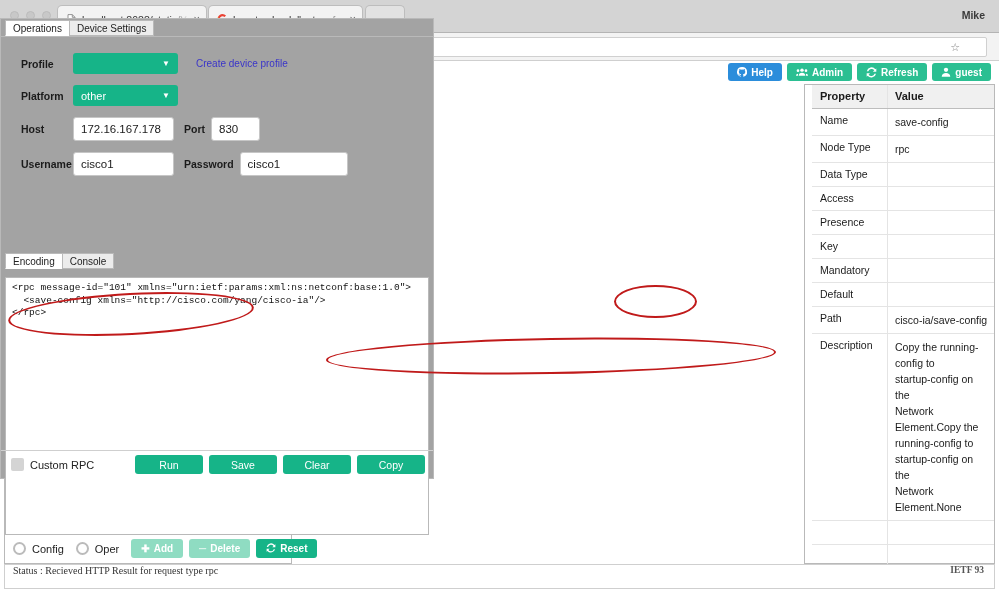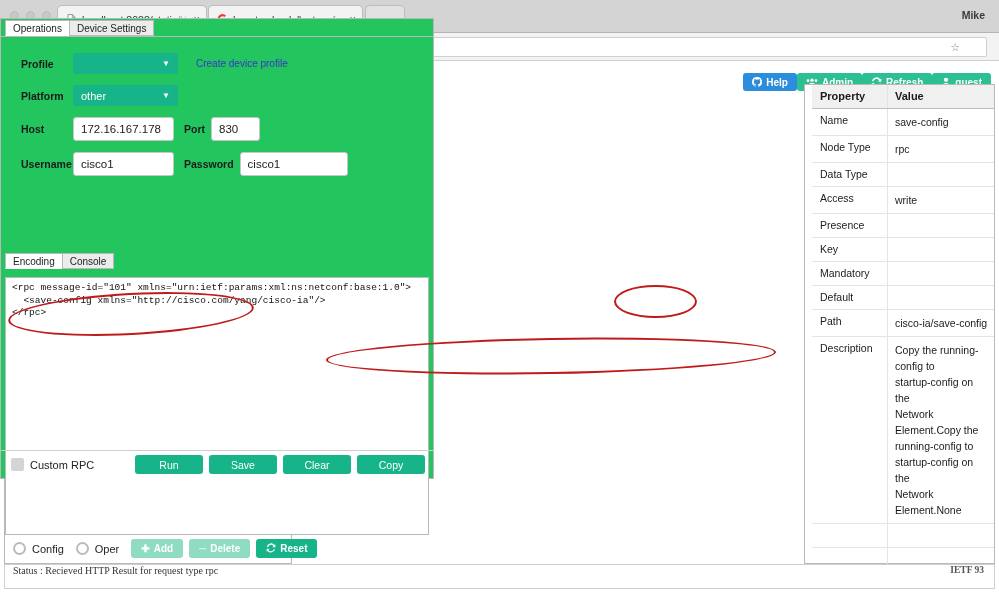--- a/index.html
+++ b/index.html
@@ -59,21 +59,21 @@
   .omnibox-menu { position:absolute; right:5px; top:38px; font-size:12px; color:#666; letter-spacing:0; line-height:8px; }
 
   
   .app-header { position:absolute; left:0; top:61px; width:999px; height:22px; background:#fff; }
   .brand-pill {
     position:absolute; left:8px; top:3px; height:17px;
     background:#8b94a0; color:#fff; border-radius:4px;
     font-size:9.5px; font-weight:bold; padding:0 8px;
     display:flex; align-items:center;
   }
-  .hdr-btns { position:absolute; right:8px; top:12px; display:flex; }
+  .hdr-btns { position:absolute; right:8px; top:2px; display:flex; gap:5px; }
   .hbtn {
     height:18px; border-radius:3px; color:#fff;
     font-size:10px; font-weight:bold;
     display:flex; align-items:center; gap:4px; padding:0 9px;
     background:#2bbf92;
   }
   .hbtn.blue { background:#2b8ddb; }
   .hbtn svg { display:block; }
 
   
@@ -126,21 +126,21 @@
       display:flex; align-items:flex-start;font-family:Liberation Serif, serif; }
   #statusbar .stext { font-size:10px; color:#333; padding-left:8px; }
   #statusbar .conf { margin-left:auto; font-size:9.5px; color:#555; padding-right:10px; font-weight:bold; }
 
   
   #center { left:366px; top:84px; width:434px; height:480px; }
   .ctabs { display:flex; height:19px; align-items:flex-end; gap:0; }
   .ctab { height:18px; border:1px solid #b9b9b9; background:#ececec; font-size:10.5px; color:#222;
       display:flex; align-items:center; padding:0 9px; margin-right:-1px; }
   .ctab.active { background:#fff; border-bottom-color:#fff; }
-  .cbody { position:relative; border:1px solid #b9b9b9; height:461px; background:#22c55e; margin-top:-1px; }
+  .cbody { position:relative; border:1px solid #b9b9b9; height:461px; background:#a3a3a3; margin-top:-1px; }
 
   .sbtabs { display:flex; height:17px; align-items:flex-end; padding-left:4px; padding-top:5px; }
   .sbtab { height:16px; border:1px solid #b9b9b9; background:#ececec; font-size:10px; color:#222;
       display:flex; align-items:center; padding:0 7px; margin-right:-1px; }
   .sbtab.active { background:#fff; border-bottom-color:#fff; }
   .sbsep { border-bottom:1px solid #b9b9b9; height:0; }
 
   .formarea { padding:16px 10px 10px 20px; }
   .frow { display:flex; align-items:center; margin-bottom:11px; }
   .flabel { font-size:10.5px; font-weight:bold; color:#1b1b1b; width:52px; flex:0 0 auto; }
@@ -733,23 +733,20 @@
           </div>
         </div>
         <div class="prow">
           <div class="pkey">Data Type</div>
           <div class="pval">
             <span class="dline"></span>
           </div>
         </div>
         <div class="prow">
           <div class="pkey">Access</div>
-          <div class="pval">
-            <span class="dline">write</span>
-          </div>
         </div>
         <div class="prow">
           <div class="pkey">Presence</div>
           <div class="pval">
             <span class="dline"></span>
           </div>
         </div>
         <div class="prow">
           <div class="pkey">Key</div>
           <div class="pval">

